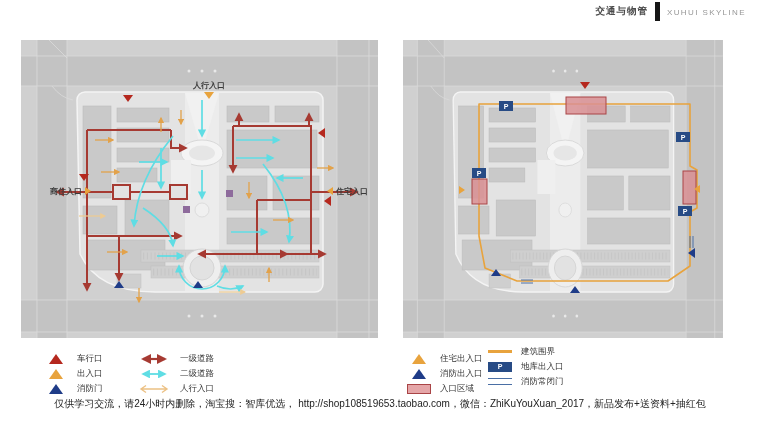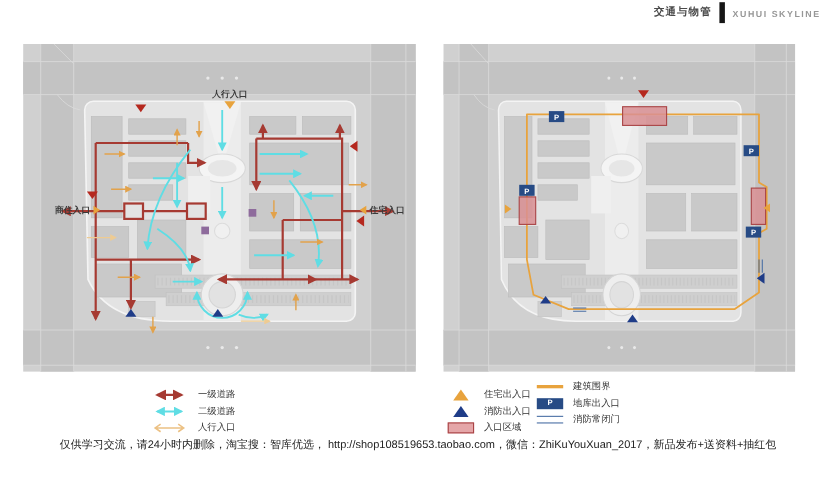--- a/index.html
+++ b/index.html
@@ -2,21 +2,21 @@
 <html><head>
 <meta charset="utf-8">
 <style>
   html,body{margin:0;padding:0;background:#fff;}
   .slide{position:relative;width:760px;height:434px;background:#ffffff;overflow:hidden;
          font-family:"Liberation Sans","DejaVu Sans",sans-serif;}
   
   .header{position:absolute;top:0;right:14px;height:21px;display:flex;align-items:flex-end;gap:7px;}
   .header-cn{font-size:9.5px;font-weight:bold;color:#4a4a4a;padding-bottom:3px;letter-spacing:1px;}
   .header-bar{width:5px;height:19px;background:#161616;}
-  .header-en{font-size:8px;color:#979797;letter-spacing:1.4px;padding-bottom:4px;font-weight:bold;}
+  .header-en{font-size:8px;color:#979797;letter-spacing:1.4px;padding-bottom:4px;font-weight:normal;}
   
   .panel{position:absolute;top:40px;}
   .panel-left{left:21px;width:357px;height:298px;}
   .panel-right{left:403px;width:320px;height:298px;}
   
   .legend-col{position:absolute;display:flex;flex-direction:column;}
   .legend-row{display:flex;align-items:center;height:15px;}
   .legend-sym{display:flex;align-items:center;justify-content:center;}
   .legend-sym.w24{width:24px;}
   .legend-sym.w34{width:34px;}
@@ -235,20 +235,40 @@
       <polygon points="167,253 177,253 172,246"></polygon>
       <polygon points="292,208 292,218 285,213"></polygon>
     </g>
     <g stroke="#4a6fa5" stroke-width="1">
       <path d="M118,240 H130 M118,243 H130"></path>
       <path d="M287,196 V208 M290,196 V208"></path>
     </g>
   </svg>
   </div>
 
+  <div class="legend-col" style="left:44px;top:351px;">
+    <div class="legend-row">
+      <span class="legend-sym w24">
+          <span class="tri tri-red"></span>
+        </span>
+      <span class="legend-label">车行口</span>
+    </div>
+    <div class="legend-row">
+      <span class="legend-sym w24">
+          <span class="tri tri-orange"></span>
+        </span>
+      <span class="legend-label">出入口</span>
+    </div>
+    <div class="legend-row">
+      <span class="legend-sym w24">
+          <span class="tri tri-blue"></span>
+        </span>
+      <span class="legend-label">消防门</span>
+    </div>
+  </div>
 
   <div class="legend-col" style="left:137px;top:351px;">
     <div class="legend-row">
       <span class="legend-sym w34">
         <svg width="32" height="10">
             <line x1="5" y1="5" x2="27" y2="5" stroke="#a63a32" stroke-width="2.2" marker-start="url(#mR)" marker-end="url(#mR)"></line>
           </svg>
       </span>
       <span class="legend-label">一级道路</span>
     </div>

